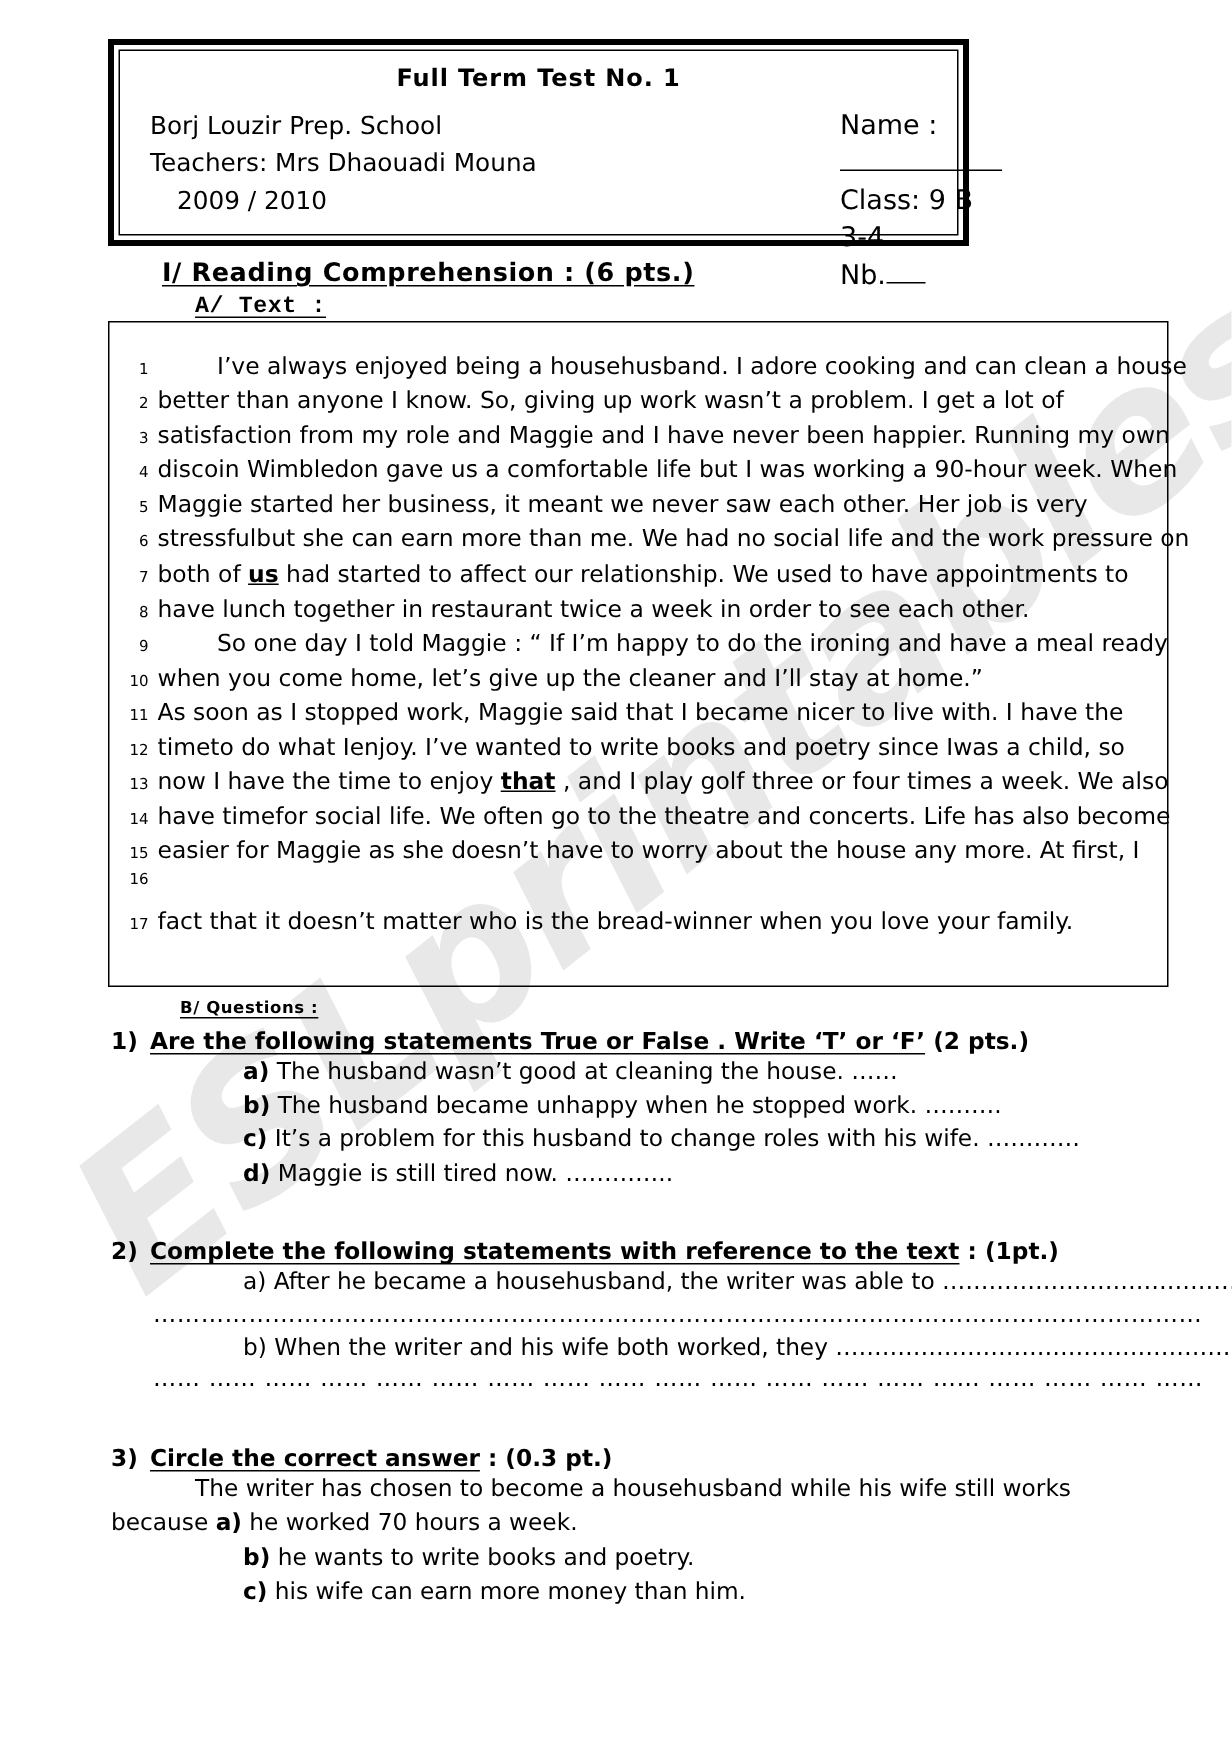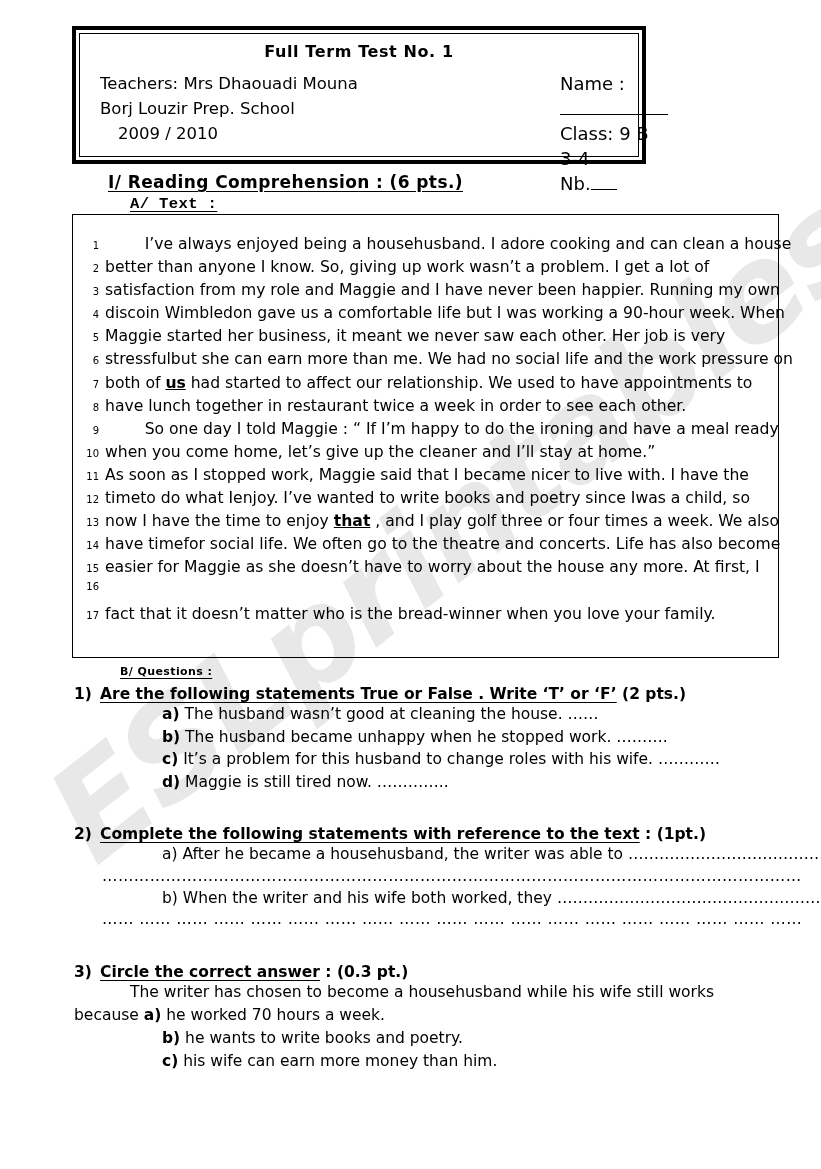--- a/index.html
+++ b/index.html
@@ -224,22 +224,22 @@
 <div id="watermark">
   <div class="wm-text">ESLprintables.com</div>
 </div>
 
 <div id="page">
 
   <div class="header-box">
     <div class="header-box-inner"></div>
     <div class="header-title">Full Term Test  No.  1</div>
     <div class="header-left">
+      <div>Borj Louzir Prep. School</div>
       <div>Teachers: Mrs Dhaouadi Mouna</div>
-      <div>Borj Louzir Prep. School</div>
       <div class="indent">2009 / 2010</div>
     </div>
     <div class="header-right">
       <div><span>Name :</span><span class="blank-rule blank-long"></span></div>
       <div>Class: 9 B 3-4</div>
       <div><span>Nb.</span><span class="blank-rule blank-short"></span></div>
     </div>
   </div>
 
   <div class="sec-heading u" id="sec-reading">I/ Reading Comprehension :  (6 pts.)</div>

